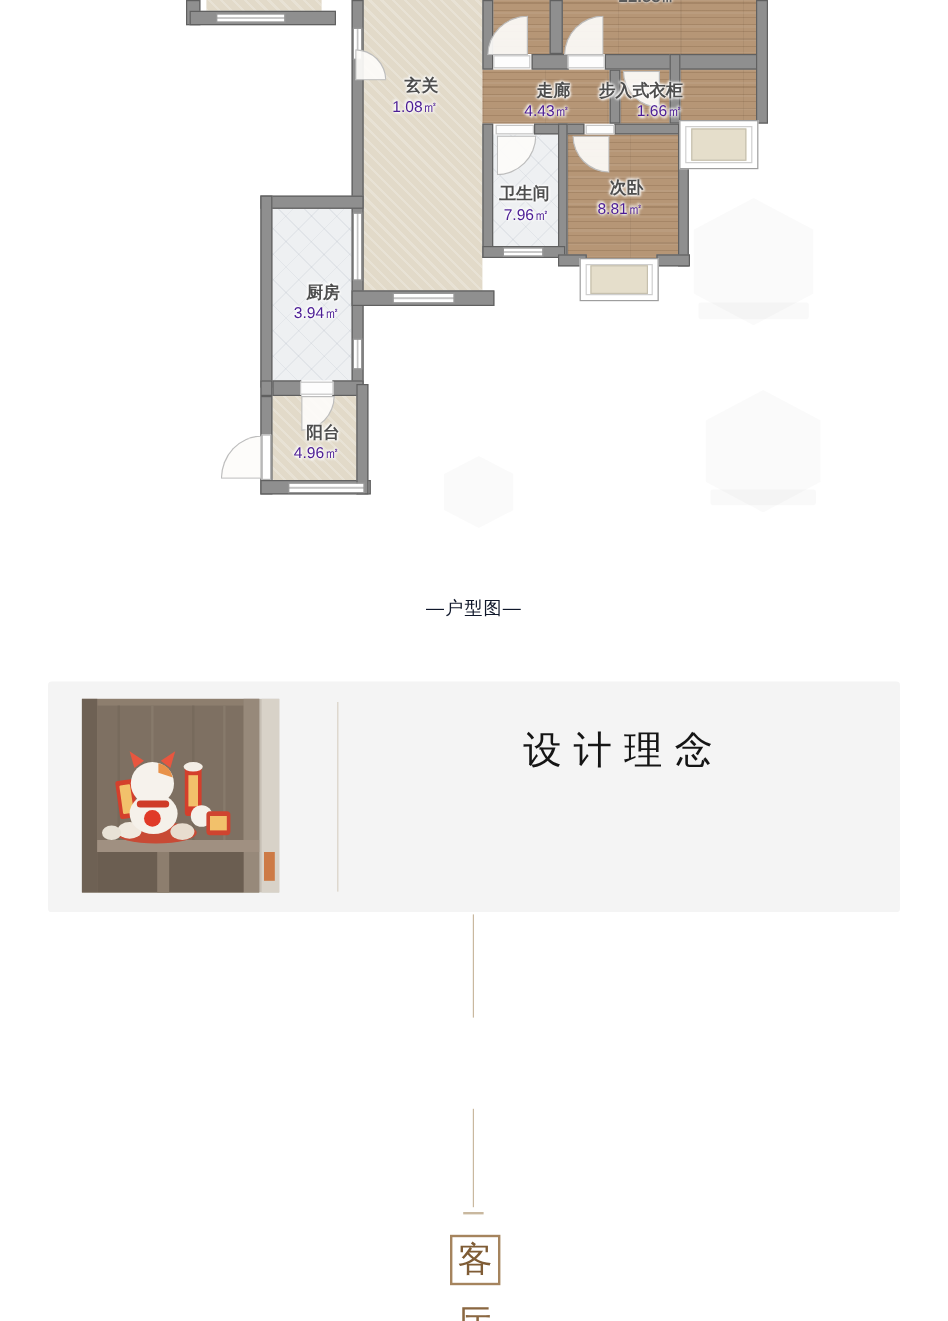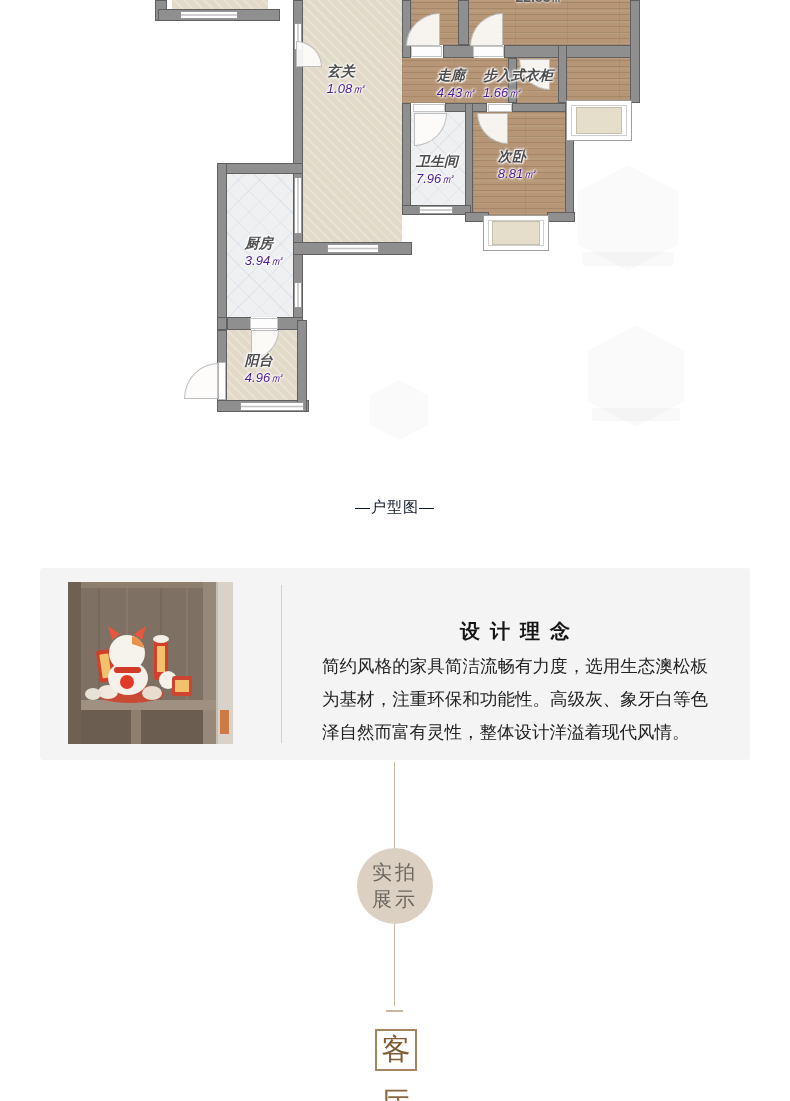--- a/index.html
+++ b/index.html
@@ -22,38 +22,38 @@
   .wall{position:absolute;background:#8f8f8f;border:1px solid #606060;box-sizing:border-box;}
   .win{position:absolute;border:1px solid #979797;box-sizing:border-box;}
   .win.h{background:linear-gradient(180deg,#fff 32%,#c4c4c4 44%,#c4c4c4 56%,#fff 68%);}
   .win.v{background:linear-gradient(90deg,#fff 32%,#c4c4c4 44%,#c4c4c4 56%,#fff 68%);}
   .thr{position:absolute;background:#fdfdfd;border:1px solid #c6c6c6;box-sizing:border-box;}
   .leaf{position:absolute;background:#fff;border:1px solid #b5b5b5;box-sizing:border-box;}
   .arc{position:absolute;background:rgba(253,252,250,.92);border:1px solid #bdbdbd;box-sizing:border-box;}
   .bayo{position:absolute;background:#fff;border:1px solid #9e9e9e;
         box-shadow:inset 0 0 0 4px #fff, inset 0 0 0 5px #cfcfcf;box-sizing:border-box;}
   .bayi{position:absolute;background:#e5decb;border:1px solid #c6c0ae;box-sizing:border-box;}
-  .rlabel{position:absolute;transform:translateX(-50%);text-align:left;white-space:nowrap;
+  .rlabel{position:absolute;transform:translateX(-50%);text-align:right;white-space:nowrap;
       font-size:14px;font-weight:600;color:#4e4e4e;line-height:18px;
-      text-shadow:0 0 3px #fff,0 0 2px #fff,1px 1px 2px #fff,-1px -1px 2px #fff;font-style:italic;}
+      text-shadow:0 0 3px #fff,0 0 2px #fff,1px 1px 2px #fff,-1px -1px 2px #fff;}
   .rarea{font-weight:400;font-size:13px;color:#4c1d95;}
   .partial-area{position:absolute;transform:translateX(-50%);font-size:14px;font-weight:600;color:#5a5a5a;
       text-shadow:0 0 3px #fff,0 0 2px #fff;white-space:nowrap;}
   .wm{position:absolute;background:rgba(170,170,170,.06);
       clip-path:polygon(50% 0,100% 25%,100% 75%,50% 100%,0 75%,0 25%);}
   .wmbar{position:absolute;background:rgba(170,170,170,.07);border-radius:2px;}
   
   .caption{position:absolute;left:395px;top:498px;transform:translateX(-50%);
       font-size:15px;color:#0f172a;letter-spacing:1px;white-space:nowrap;}
   
   .panel{position:absolute;left:40px;top:568px;width:710px;height:192px;background:#f4f4f4;border-radius:3px;}
   .photo{position:absolute;left:28px;top:14px;width:165px;height:162px;overflow:hidden;}
   .pdivider{position:absolute;left:241px;top:17px;width:1px;height:158px;background:#d9d2c6;}
-  .ptitle{position:absolute;left:480px;top:50px;transform:translateX(-50%);
-      font-family:"Liberation Serif",serif;font-weight:bold;font-size:20px;color:#151515;
+  .ptitle{position:absolute;left:480px;top:36px;transform:translateX(-50%);
+      font-family:"Liberation Serif",serif;font-weight:normal;font-size:32px;color:#151515;
       letter-spacing:10px;white-space:nowrap;}
   .ptext{position:absolute;left:282px;top:82px;width:386px;
       font-family:"Liberation Serif",serif;font-size:17.5px;line-height:33px;color:#222;
       text-align:justify;}
   
   .vline{position:absolute;width:1px;background:#c9b89f;}
   .tick{position:absolute;background:#c9b89f;}
   .badge{position:absolute;left:357px;top:848px;width:76px;height:76px;border-radius:50%;
       background:#dbd0c2;display:flex;align-items:center;justify-content:center;text-align:center;
       font-family:"Liberation Serif",serif;font-size:20px;line-height:27px;letter-spacing:3px;color:#6b675f;}
@@ -146,21 +146,21 @@
     <div class="bayi" style="left:492px;top:221px;width:48px;height:24px"></div>
 
     <div class="rlabel" style="left:346px;top:62px">
       <div>玄关</div>
         <div class="rarea">1.08㎡</div>
     </div>
     <div class="rlabel" style="left:456px;top:66px">
       <div>走廊</div>
         <div class="rarea">4.43㎡</div>
     </div>
-    <div class="rlabel" style="left:518px;top:66px">
+    <div class="rlabel" style="left:534px;top:66px">
       <div>步入式衣柜</div>
         <div class="rarea">1.66㎡</div>
     </div>
     <div class="rlabel" style="left:437px;top:152px">
       <div>卫生间</div>
         <div class="rarea">7.96㎡</div>
     </div>
     <div class="rlabel" style="left:517px;top:147px">
       <div>次卧</div>
         <div class="rarea">8.81㎡</div>
@@ -211,30 +211,23 @@
         <circle cx="59" cy="100" r="7" fill="#e03a28"></circle>
         <circle cx="100" cy="98" r="9" fill="#f5f1ea"></circle>
         <rect x="104" y="94" width="20" height="20" rx="3" fill="#cf4430"></rect>
         <rect x="107" y="98" width="14" height="12" fill="#f2c16b"></rect>
         <ellipse cx="25" cy="112" rx="8" ry="6" fill="#e8e2d6"></ellipse>
         <rect x="152" y="128" width="9" height="24" fill="#cd7a45"></rect>
       </svg>
     </div>
     <div class="pdivider"></div>
     <div class="ptitle">设计理念</div>
-    <div class="ptext">简约风格的家具简洁流畅有力度，选用生态澳松板为基材，注重环保和功能性。高级灰、象牙白等色泽自然而富有灵性，整体设计洋溢着现代风情。</div>
   </div>
 
   <div class="vline" style="left:394px;top:762px;height:86px"></div>
-  <div class="badge">
-    <div>
-      <div>实拍</div>
-      <div>展示</div>
-    </div>
-  </div>
   <div class="vline" style="left:394px;top:924px;height:82px"></div>
   <div class="tick" style="left:386px;top:1010px;width:17px;height:2px"></div>
 
   <div class="charbox" style="top:1029px">
     <span>客</span>
   </div>
   <div class="charbare" style="top:1083px">厅</div>
 
 </div>
 

